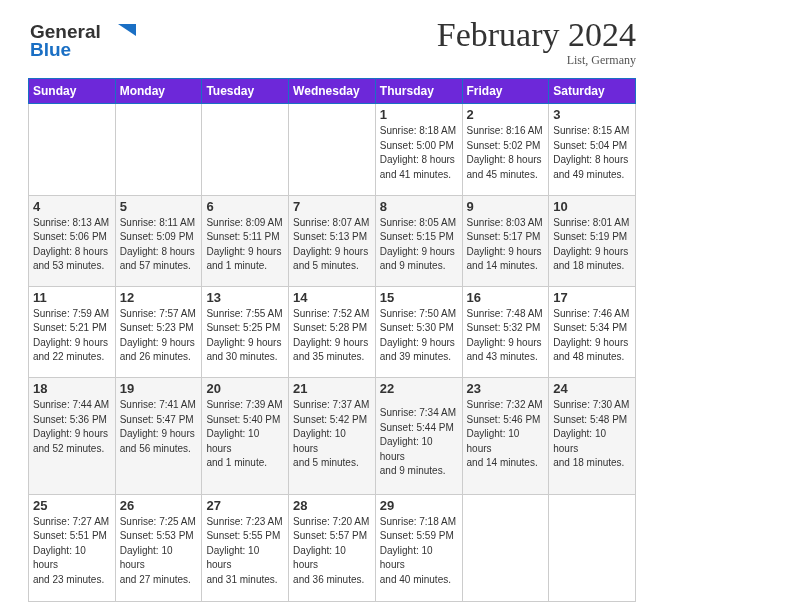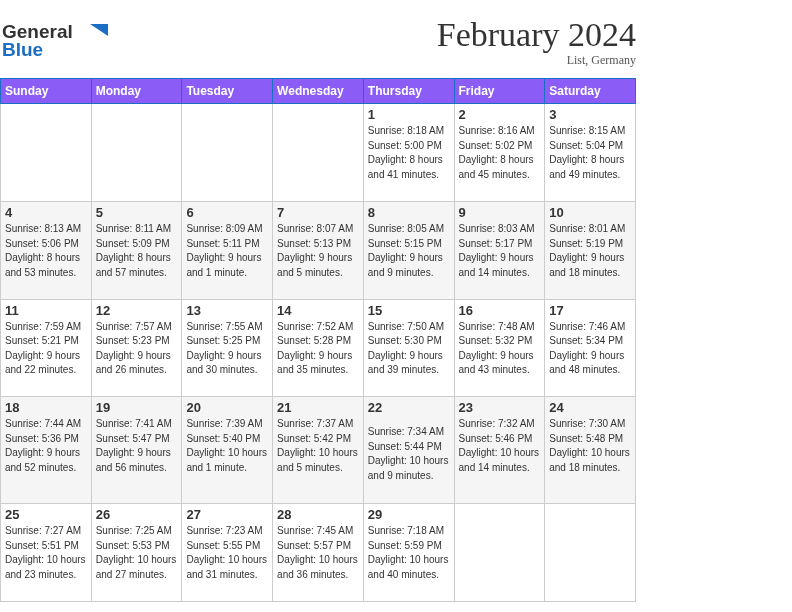--- a/index.html
+++ b/index.html
@@ -6,21 +6,21 @@
     body {
       font-family: Arial, sans-serif;
       background: #fff;
       width: 792px;
       height: 612px;
       overflow: hidden;
     }
     .page {
       width: 652px;
       height: 612px;
-      padding: 16px 16px 10px 0;
+      padding: 16px 16px 10px 28px;
       display: flex;
       flex-direction: column;
     }
     .header {
       display: flex;
       justify-content: space-between;
       align-items: flex-start;
       margin-bottom: 10px;
     }
     .logo {
@@ -42,21 +42,21 @@
       color: #555;
     }
     .calendar {
       flex: 1;
       border: 1px solid #ccc;
       border-collapse: collapse;
       width: 100%;
       table-layout: fixed;
     }
     .calendar th {
-      background: #8b5cf6;
+      background: #6d28d9;
       color: #fff;
       font-size: 12px;
       font-weight: bold;
       padding: 5px 4px;
       text-align: left;
       border: 1px solid #1a6fc4;
     }
     .calendar td {
       border: 1px solid #ccc;
       vertical-align: top;
@@ -318,21 +318,21 @@
           </td>
           <td>
             <span class="day-num">27</span>
             <div class="day-detail" style="white-space: pre-line;">Sunrise: 7:23 AM
 Sunset: 5:55 PM
 Daylight: 10 hours
 and 31 minutes.</div>
           </td>
           <td>
             <span class="day-num">28</span>
-            <div class="day-detail" style="white-space: pre-line;">Sunrise: 7:45 AM
+            <div class="day-detail" style="white-space: pre-line;">Sunrise: 7:20 AM
 Sunset: 5:57 PM
 Daylight: 10 hours
 and 36 minutes.</div>
           </td>
           <td>
             <span class="day-num">29</span>
             <div class="day-detail" style="white-space: pre-line;">Sunrise: 7:18 AM
 Sunset: 5:59 PM
 Daylight: 10 hours
 and 40 minutes.</div>

